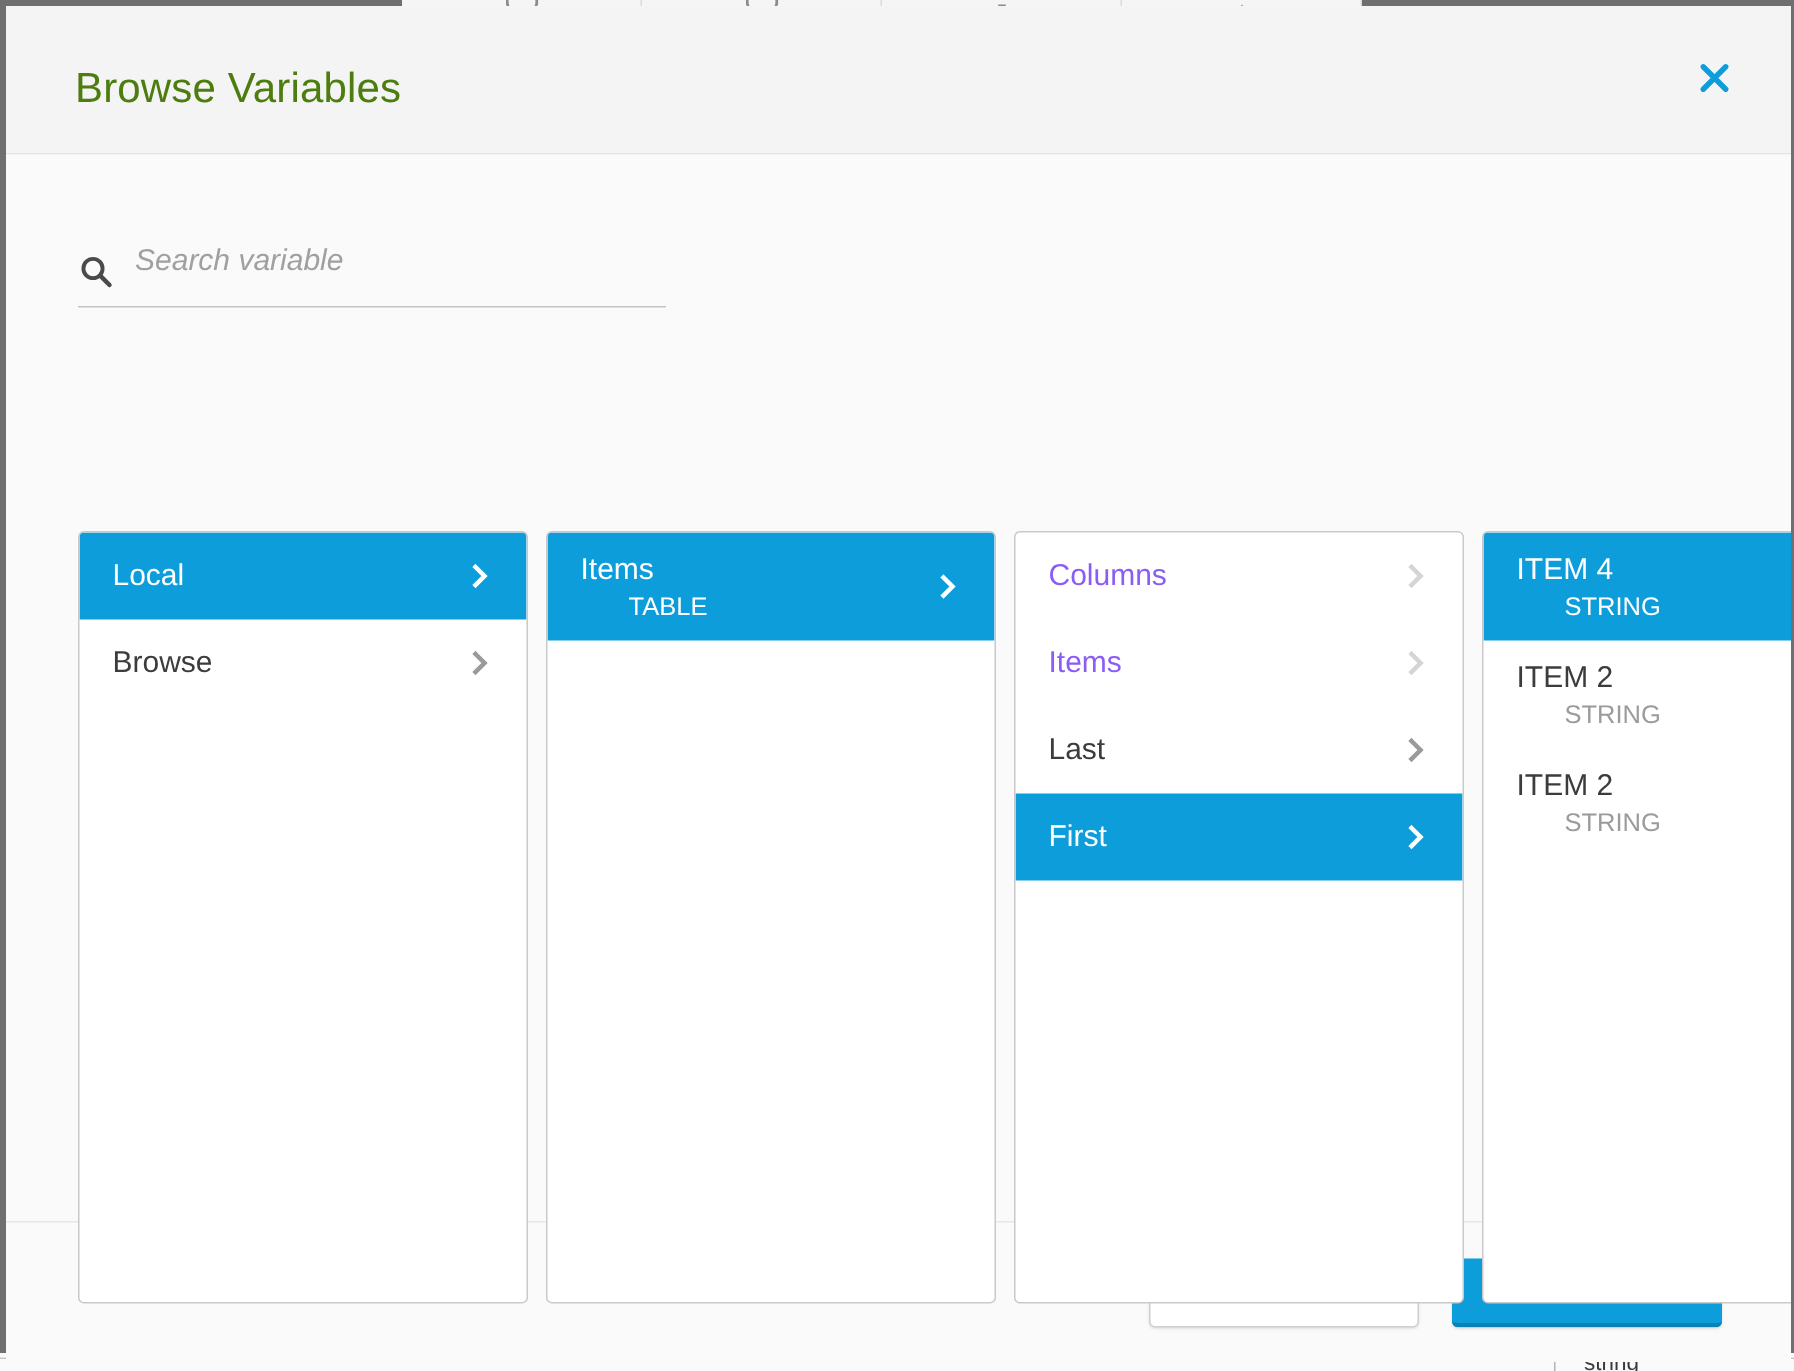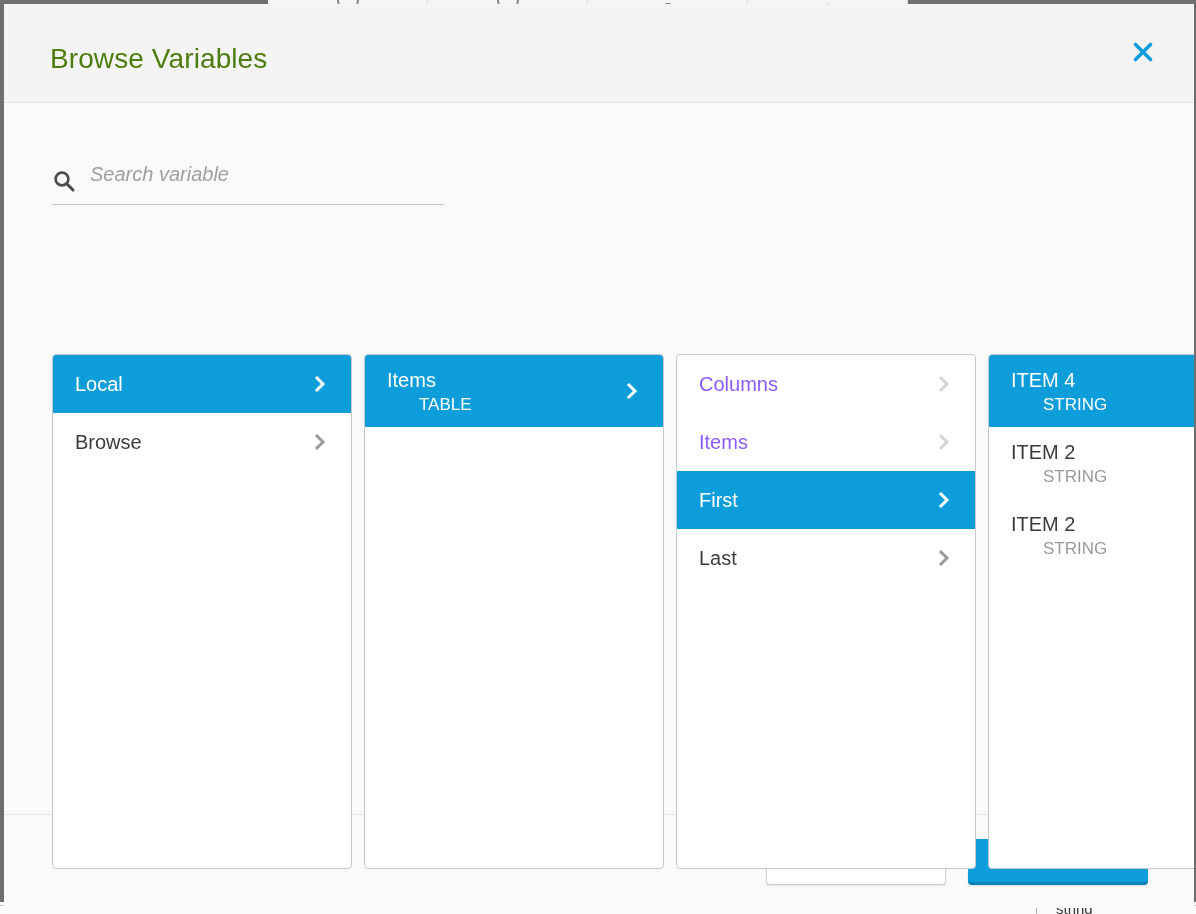--- a/index.html
+++ b/index.html
@@ -330,37 +330,37 @@
           <div class="col-item disabled">
             <div class="labels">
               <span class="title">Items</span>
             </div>
             <span class="chev">
               <svg width="18" height="18" viewBox="0 0 18 18">
                 <path d="M6 3 L12 9 L6 15" fill="none" stroke-width="3" stroke-linecap="square" stroke-linejoin="miter" class="chev-light"></path>
               </svg>
             </span>
           </div>
+          <div class="col-item">
+            <div class="labels">
+              <span class="title">Last</span>
+            </div>
+            <span class="chev">
+              <svg width="18" height="18" viewBox="0 0 18 18">
+                <path d="M6 3 L12 9 L6 15" fill="none" stroke-width="3" stroke-linecap="square" stroke-linejoin="miter" class="chev-dark"></path>
+              </svg>
+            </span>
+          </div>
           <div class="col-item selected">
             <div class="labels">
               <span class="title">First</span>
             </div>
             <span class="chev">
               <svg width="18" height="18" viewBox="0 0 18 18">
                 <path d="M6 3 L12 9 L6 15" fill="none" stroke-width="3" stroke-linecap="square" stroke-linejoin="miter" class="chev-white"></path>
-              </svg>
-            </span>
-          </div>
-          <div class="col-item">
-            <div class="labels">
-              <span class="title">Last</span>
-            </div>
-            <span class="chev">
-              <svg width="18" height="18" viewBox="0 0 18 18">
-                <path d="M6 3 L12 9 L6 15" fill="none" stroke-width="3" stroke-linecap="square" stroke-linejoin="miter" class="chev-dark"></path>
               </svg>
             </span>
           </div>
         </div>
         <div class="col-panel">
           <div class="col-item has-sub selected">
             <div class="labels">
               <span class="title">ITEM 4</span>
               <span class="subtitle">STRING</span>
             </div>

